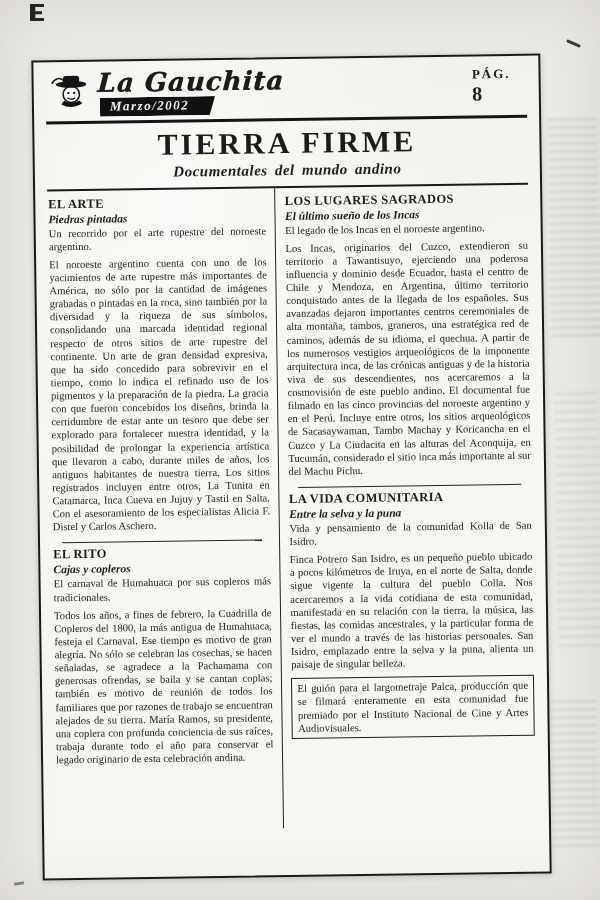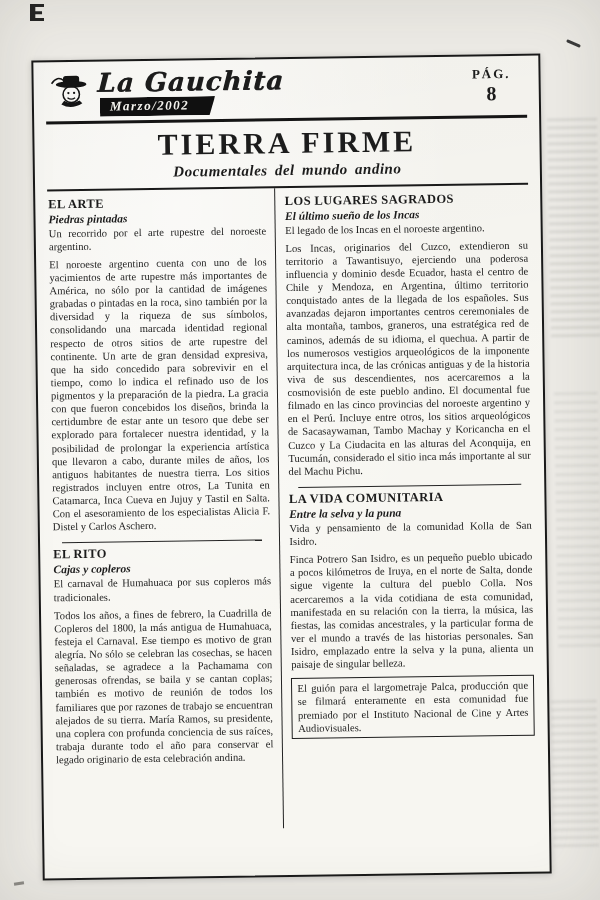--- a/index.html
+++ b/index.html
@@ -55,21 +55,21 @@
     text-shadow:0.4px 0.4px 0 #333;
   }
   .issue-bar{
     display:inline-block;margin-top:2px;margin-left:2px;
     background:#101010;color:#f4f3ee;
     font-style:italic;font-weight:bold;font-size:13px;letter-spacing:1.5px;
     padding:1px 26px 2px 10px;
     clip-path:polygon(0 0,100% 0,95% 100%,0 100%);
   }
   .hdr-spacer{flex:1;}
-  .page-num-block{flex:0 0 auto;text-align:center;padding:2px 14px 0 0;}
+  .page-num-block{flex:0 0 auto;text-align:left;padding:2px 14px 0 0;}
   .page-label{font-weight:bold;font-size:13px;letter-spacing:2px;}
   .page-number{font-weight:bold;font-size:20px;line-height:1.1;}
 
   
   .masthead{text-align:center;border-bottom:2px solid #1a1a1a;padding:6px 0 7px 0;}
   .art-title{margin:0;font-size:30px;font-weight:bold;letter-spacing:3px;line-height:1.05;}
   .art-subtitle{margin-top:3px;font-size:15px;font-weight:bold;font-style:italic;letter-spacing:.5px;word-spacing:3px;}
 
   
   .columns{display:flex;align-items:stretch;min-height:640px;}

